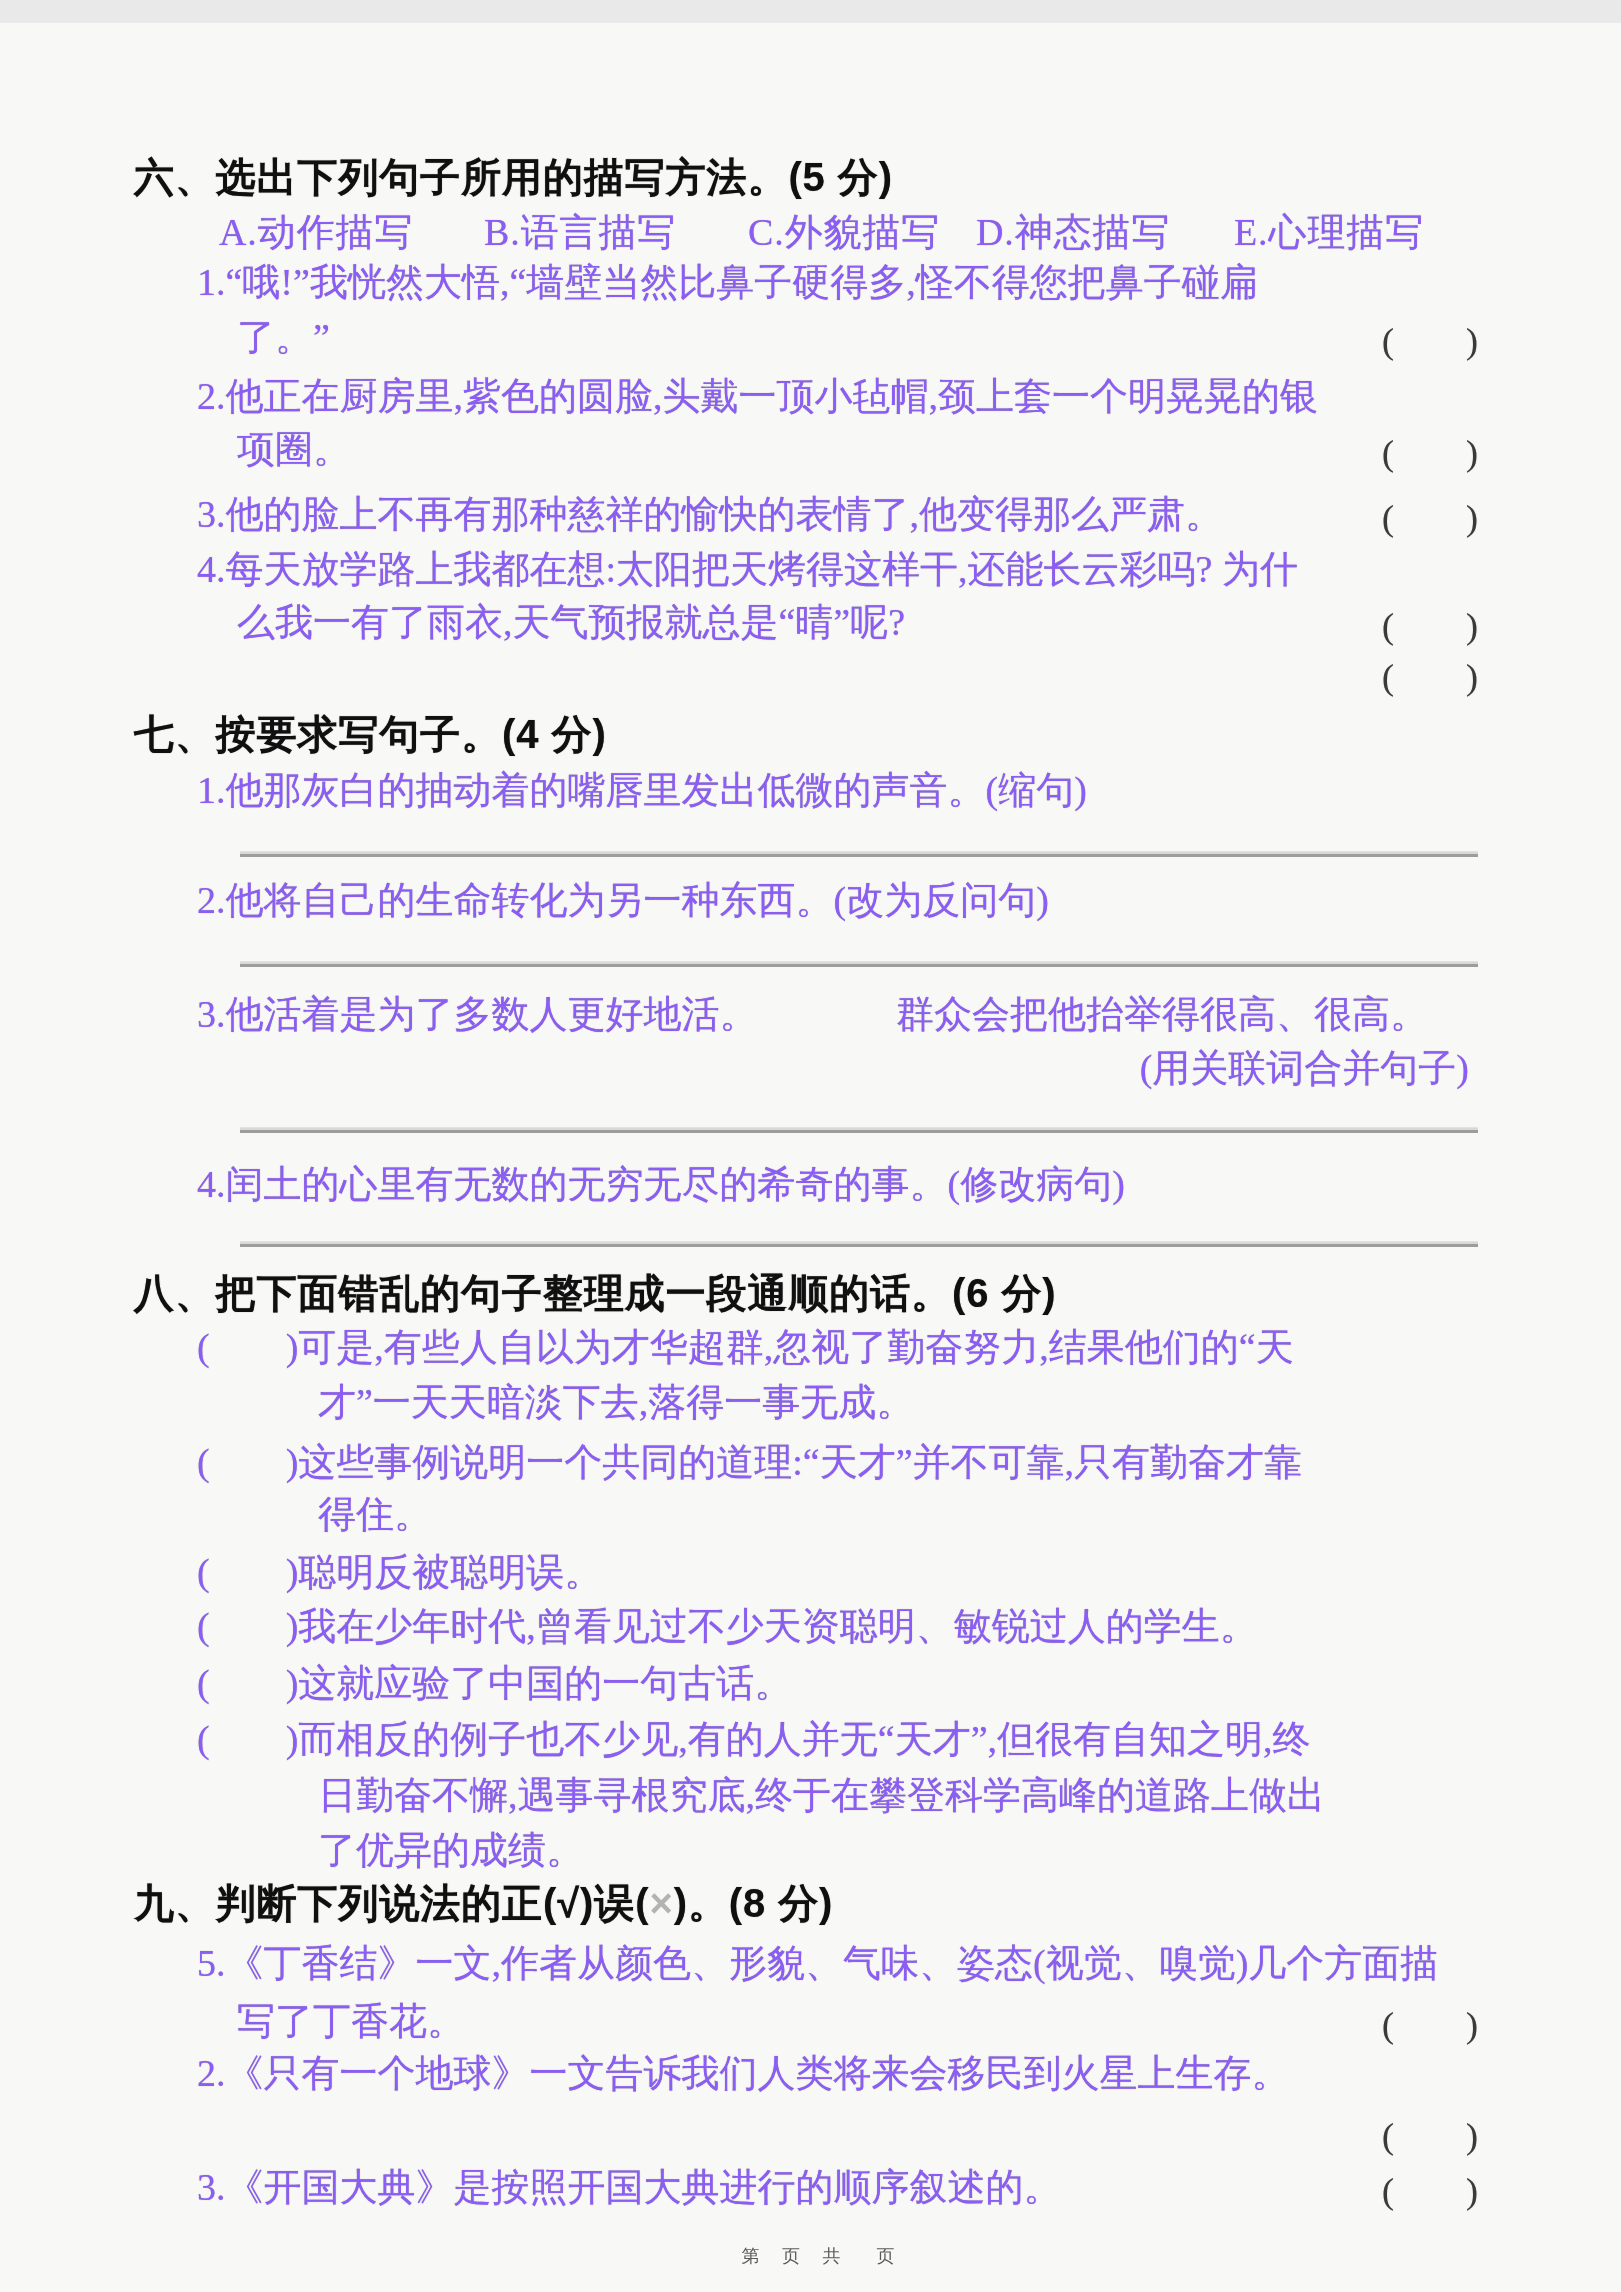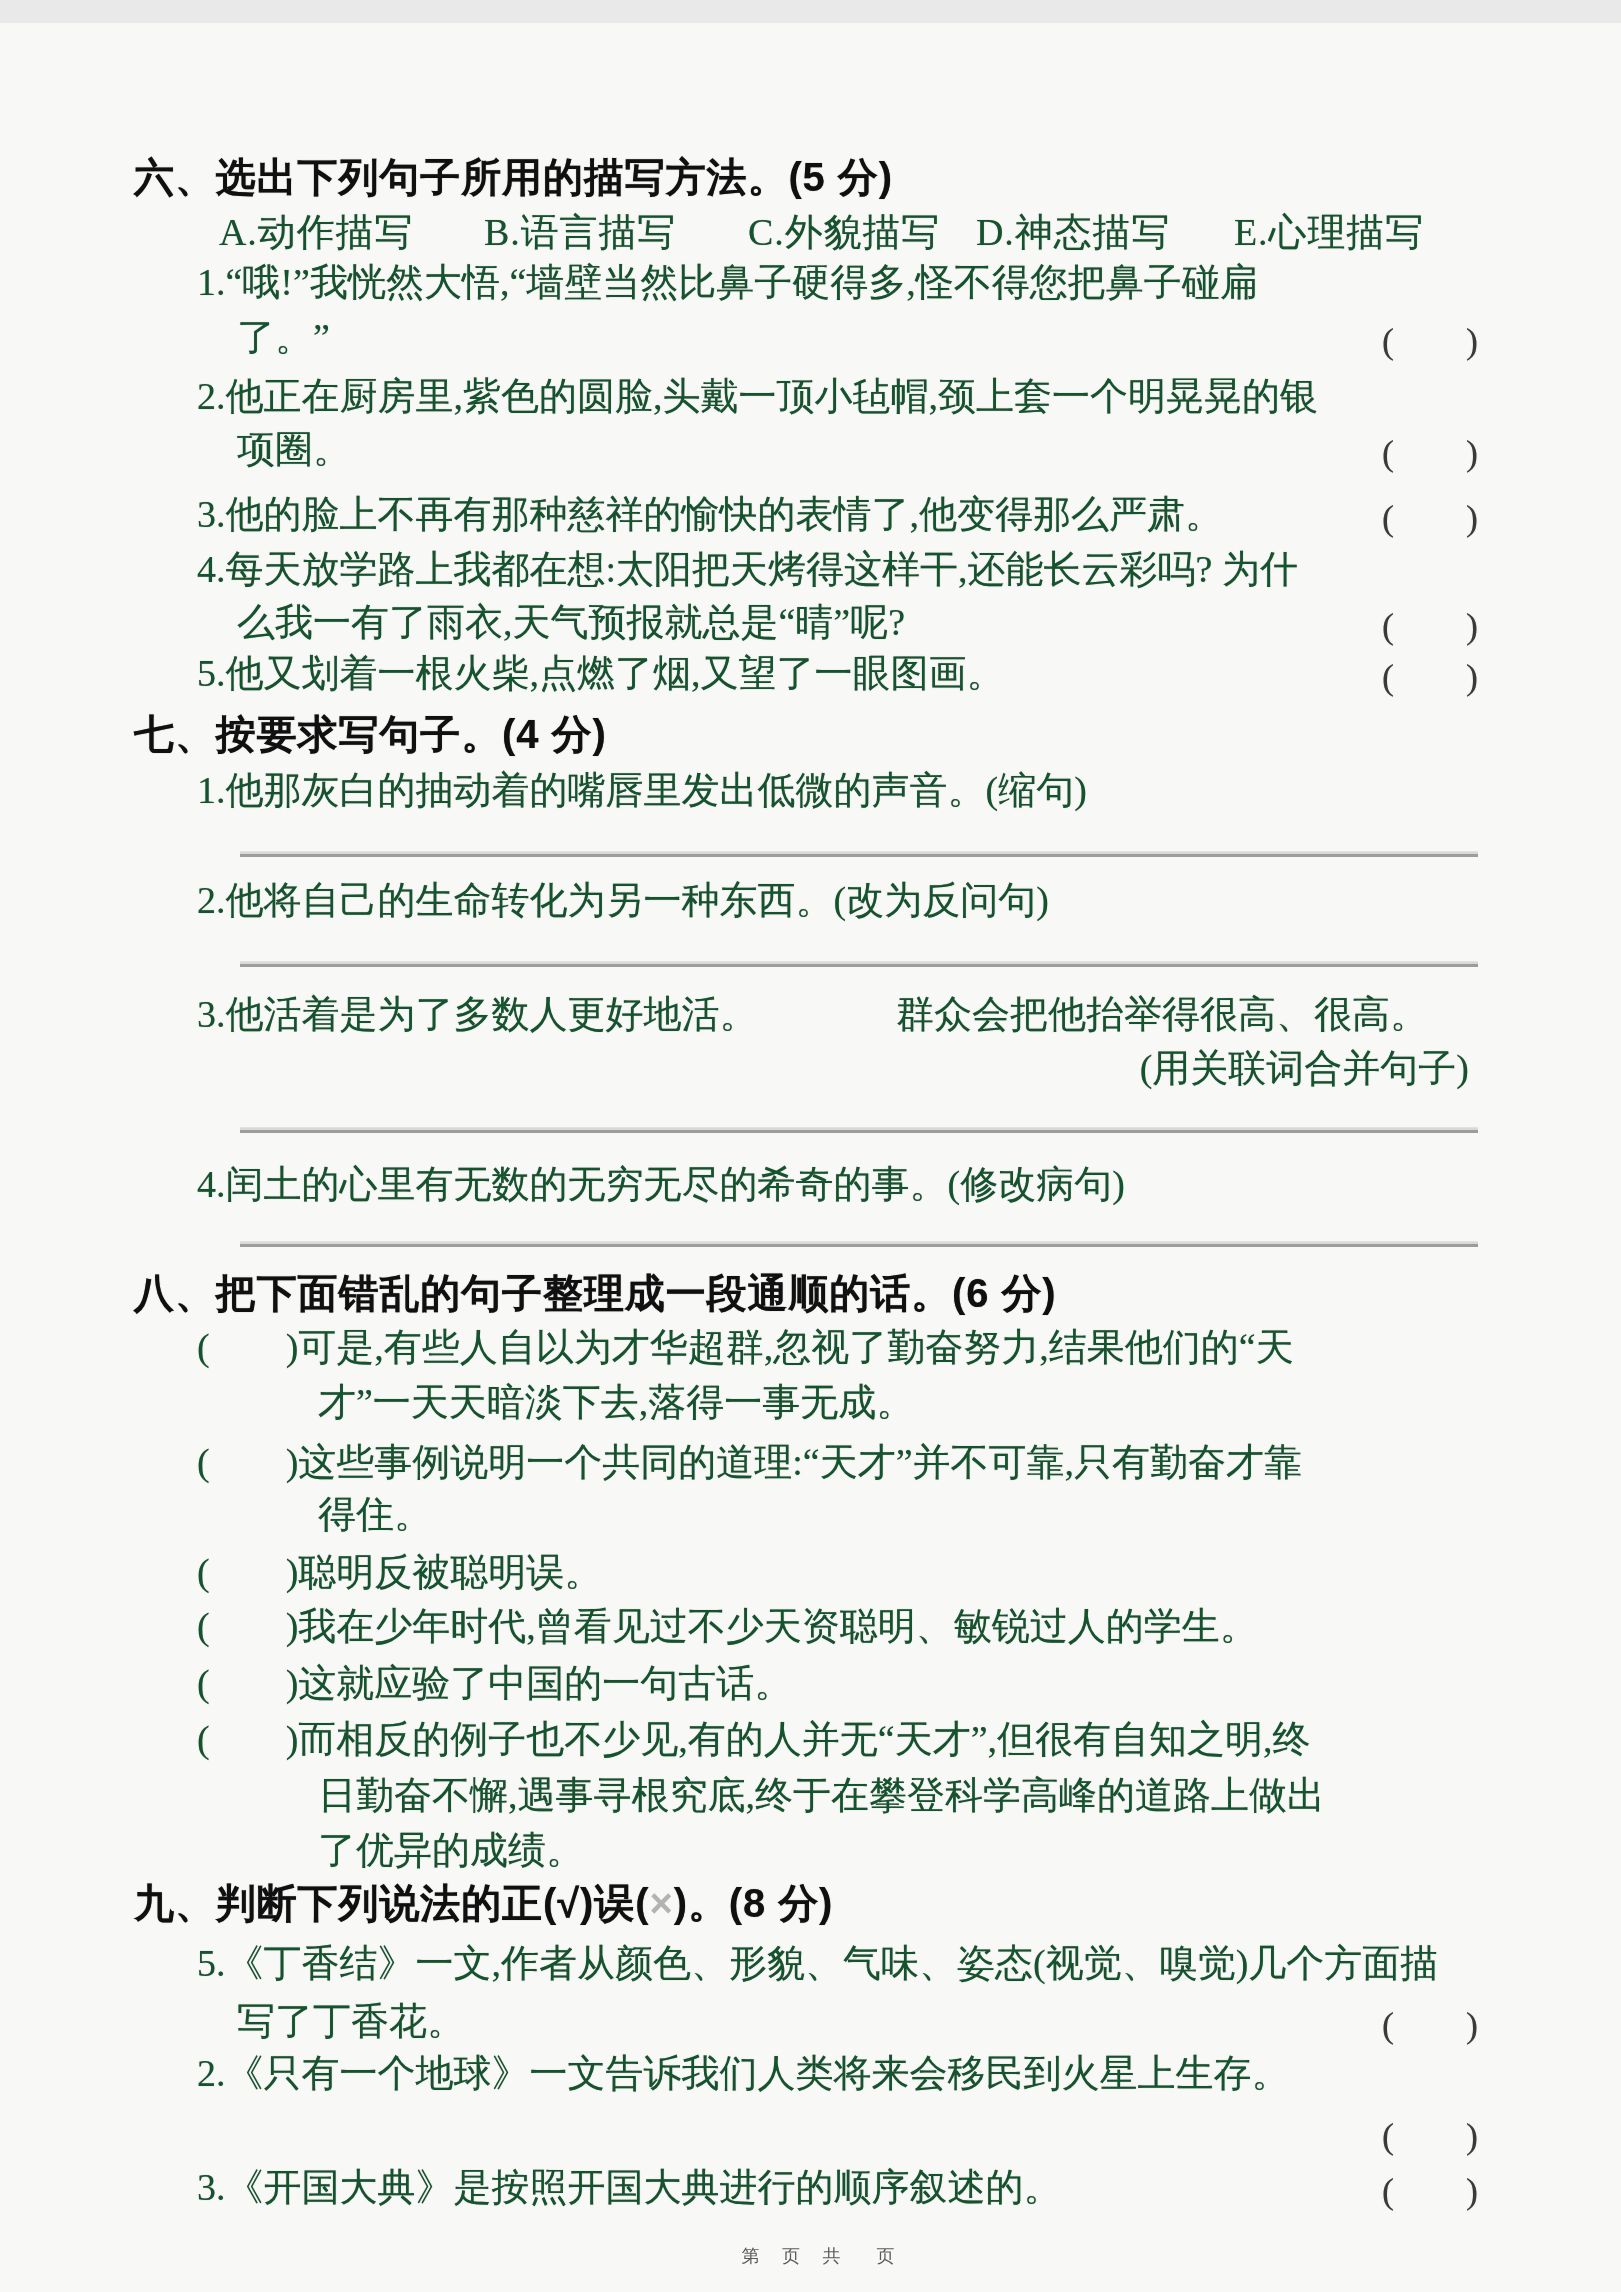--- a/index.html
+++ b/index.html
@@ -11,21 +11,21 @@
     overflow:hidden;
     font-family:"Liberation Serif","DejaVu Serif",serif;
     color:#222;
     margin-top:23px;
   }
   .row{position:absolute;left:0;width:100%;height:50px;}
   .t{
     position:absolute;top:0;
     white-space:pre;
     font-size:38px;line-height:1.15;
-    color:#14532d;
+    color:#8b5cf6;
     text-shadow:0 0 0.9px rgba(60,60,60,.55);
   }
   .sec{
     font-family:"Liberation Sans","DejaVu Sans",sans-serif;
     font-weight:900;font-size:40px;color:#101010;
     letter-spacing:0.9px;
     text-shadow:0 0 0.9px rgba(20,20,20,.6);
   }
   .opt{letter-spacing:0.9px;}
   .faded{color:#b3b3b3;text-shadow:none;}
@@ -85,21 +85,20 @@
 
   <div class="row" style="top:525px">
     <span class="t" style="left:197px">4.每天放学路上我都在想:太阳把天烤得这样干,还能长云彩吗? 为什</span>
   </div>
   <div class="row" style="top:578px">
     <span class="t" style="left:237px">么我一有了雨衣,天气预报就总是“晴”呢?</span>
     <span class="blank">(        )</span>
   </div>
 
   <div class="row" style="top:629px">
-    <span class="t" style="left:197px">5.他又划着一根火柴,点燃了烟,又望了一眼图画。</span>
     <span class="blank">(        )</span>
   </div>
 
   <div class="row" style="top:688px">
     <span class="t sec" style="left:134px">七、按要求写句子。(4 分)</span>
   </div>
 
   <div class="row" style="top:746px">
     <span class="t" style="left:197px">1.他那灰白的抽动着的嘴唇里发出低微的声音。(缩句)</span>
   </div>

